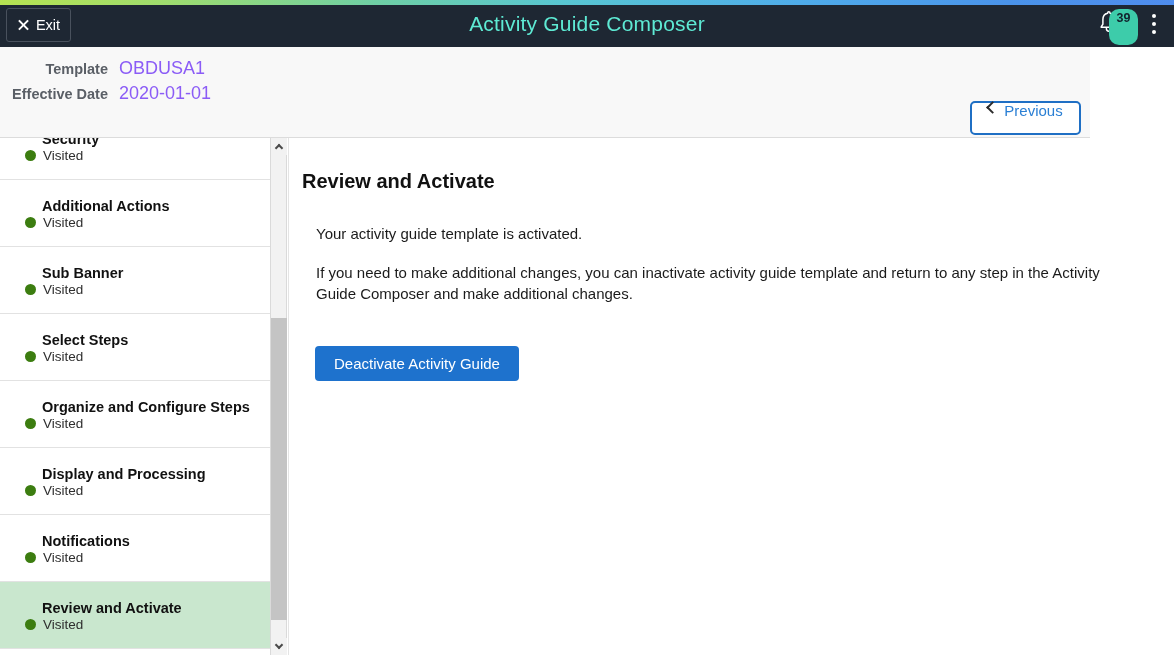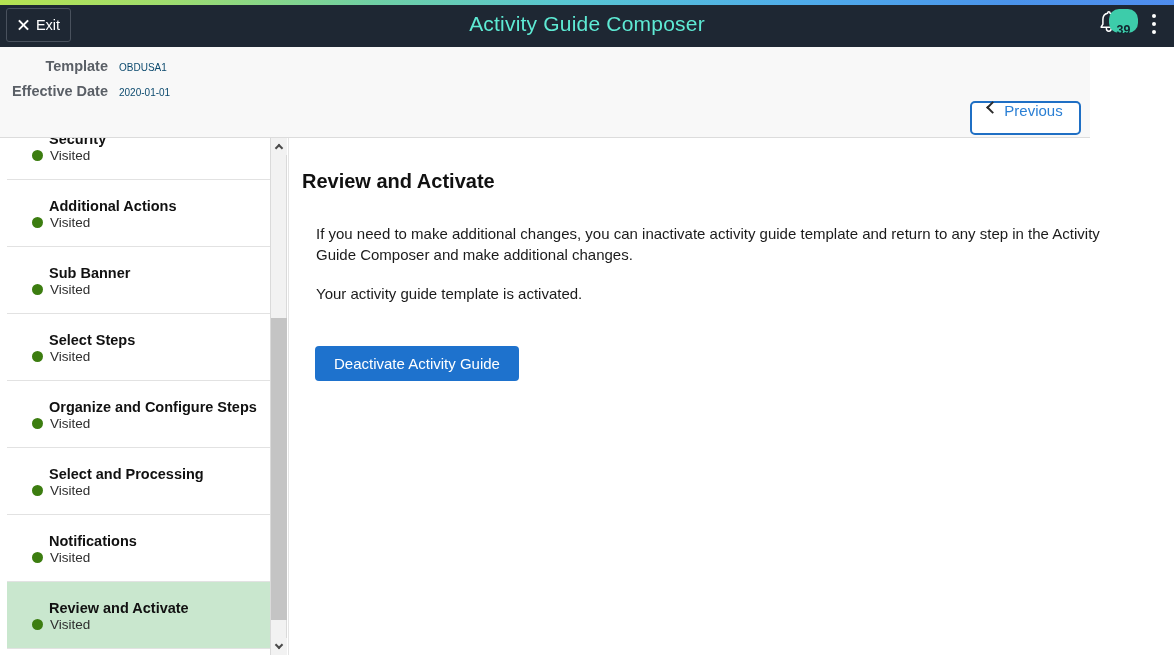--- a/index.html
+++ b/index.html
@@ -101,22 +101,22 @@
   .bell-icon {
     position: absolute;
     left: 1px;
     top: 4px;
   }
   .bell-badge {
     position: absolute;
     left: 11px;
     top: 2px;
     min-width: 29px;
-    height: 20px;
-    padding: 12px 5px;
+    height: 36px;
+    padding: 0 5px;
     border-radius: 10px;
     background: #3dccaa;
     color: #11242e;
     font-size: 12.5px;
     font-weight: bold;
     line-height: 19px;
     text-align: center;
   }
 
   .kebab {
@@ -163,22 +163,22 @@
   .info-label {
     width: 108px;
     text-align: right;
     font-size: 14.5px;
     font-weight: bold;
     color: #5a5f66;
     white-space: nowrap;
   }
   .info-value {
     margin-left: 11px;
-    font-size: 10px;
-    color: #0c4a6e;
+    font-size: 18px;
+    color: #8b5cf6;
     white-space: nowrap;
   }
 
   .previous-button {
     position: absolute;
     right: 9px;
     top: 54px;
     width: 111px;
     height: 34px;
     border: 2px solid #1f6fc4;
@@ -213,21 +213,20 @@
     width: 270px;
     height: 517px;
     background: #ffffff;
     overflow: hidden;
   }
   .sidebar-inner {
     position: absolute;
     top: -25px;
     left: 0;
     width: 270px;
-    padding-left: 7px;
   }
   .step-item {
     position: relative;
     height: 67px;
     padding: 17px 10px 0 42px;
     border-bottom: 1px solid #e2e2e2;
     background: #ffffff;
     cursor: pointer;
   }
   .step-item.active {
@@ -435,21 +434,21 @@
           </div>
         </div>
         <div class="step-item">
           <div class="step-title">Organize and Configure Steps</div>
           <div class="step-status-row">
             <span class="step-dot"></span>
             <span class="step-status">Visited</span>
           </div>
         </div>
         <div class="step-item">
-          <div class="step-title">Select and Processing</div>
+          <div class="step-title">Display and Processing</div>
           <div class="step-status-row">
             <span class="step-dot"></span>
             <span class="step-status">Visited</span>
           </div>
         </div>
         <div class="step-item">
           <div class="step-title">Notifications</div>
           <div class="step-status-row">
             <span class="step-dot"></span>
             <span class="step-status">Visited</span>
@@ -473,19 +472,19 @@
     <div class="sb-arrow down">
       <span class="sb-chev"></span>
     </div>
   </div>
 
   <div class="content-divider"></div>
 
   <div class="content">
     <div class="content-title">Review and Activate</div>
     <div class="content-body">
+      <p class="content-para">Your activity guide template is activated.</p>
       <p class="content-para">If you need to make additional changes, you can inactivate activity guide template and return to any step in the Activity Guide Composer and make additional changes.</p>
-      <p class="content-para">Your activity guide template is activated.</p>
     </div>
     <button class="deactivate-button">Deactivate Activity Guide</button>
   </div>
 
 </div>
 
 </body></html>

